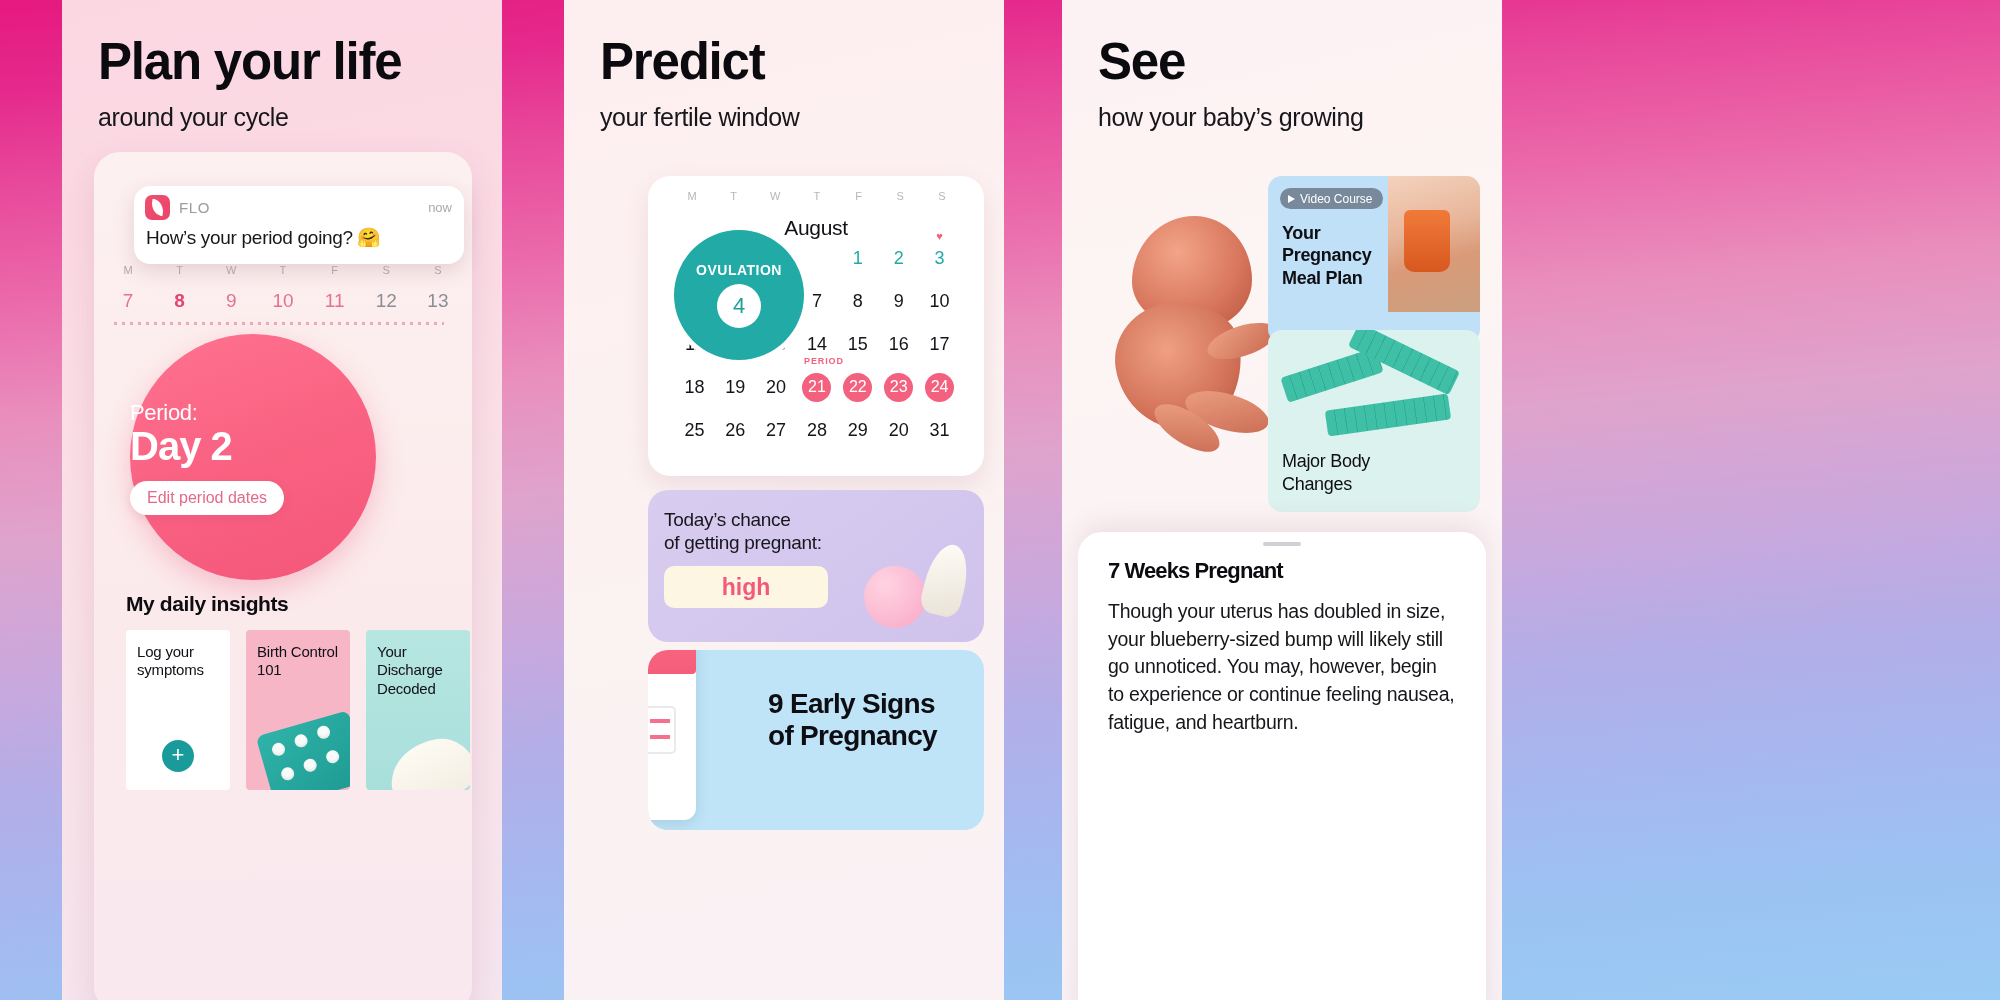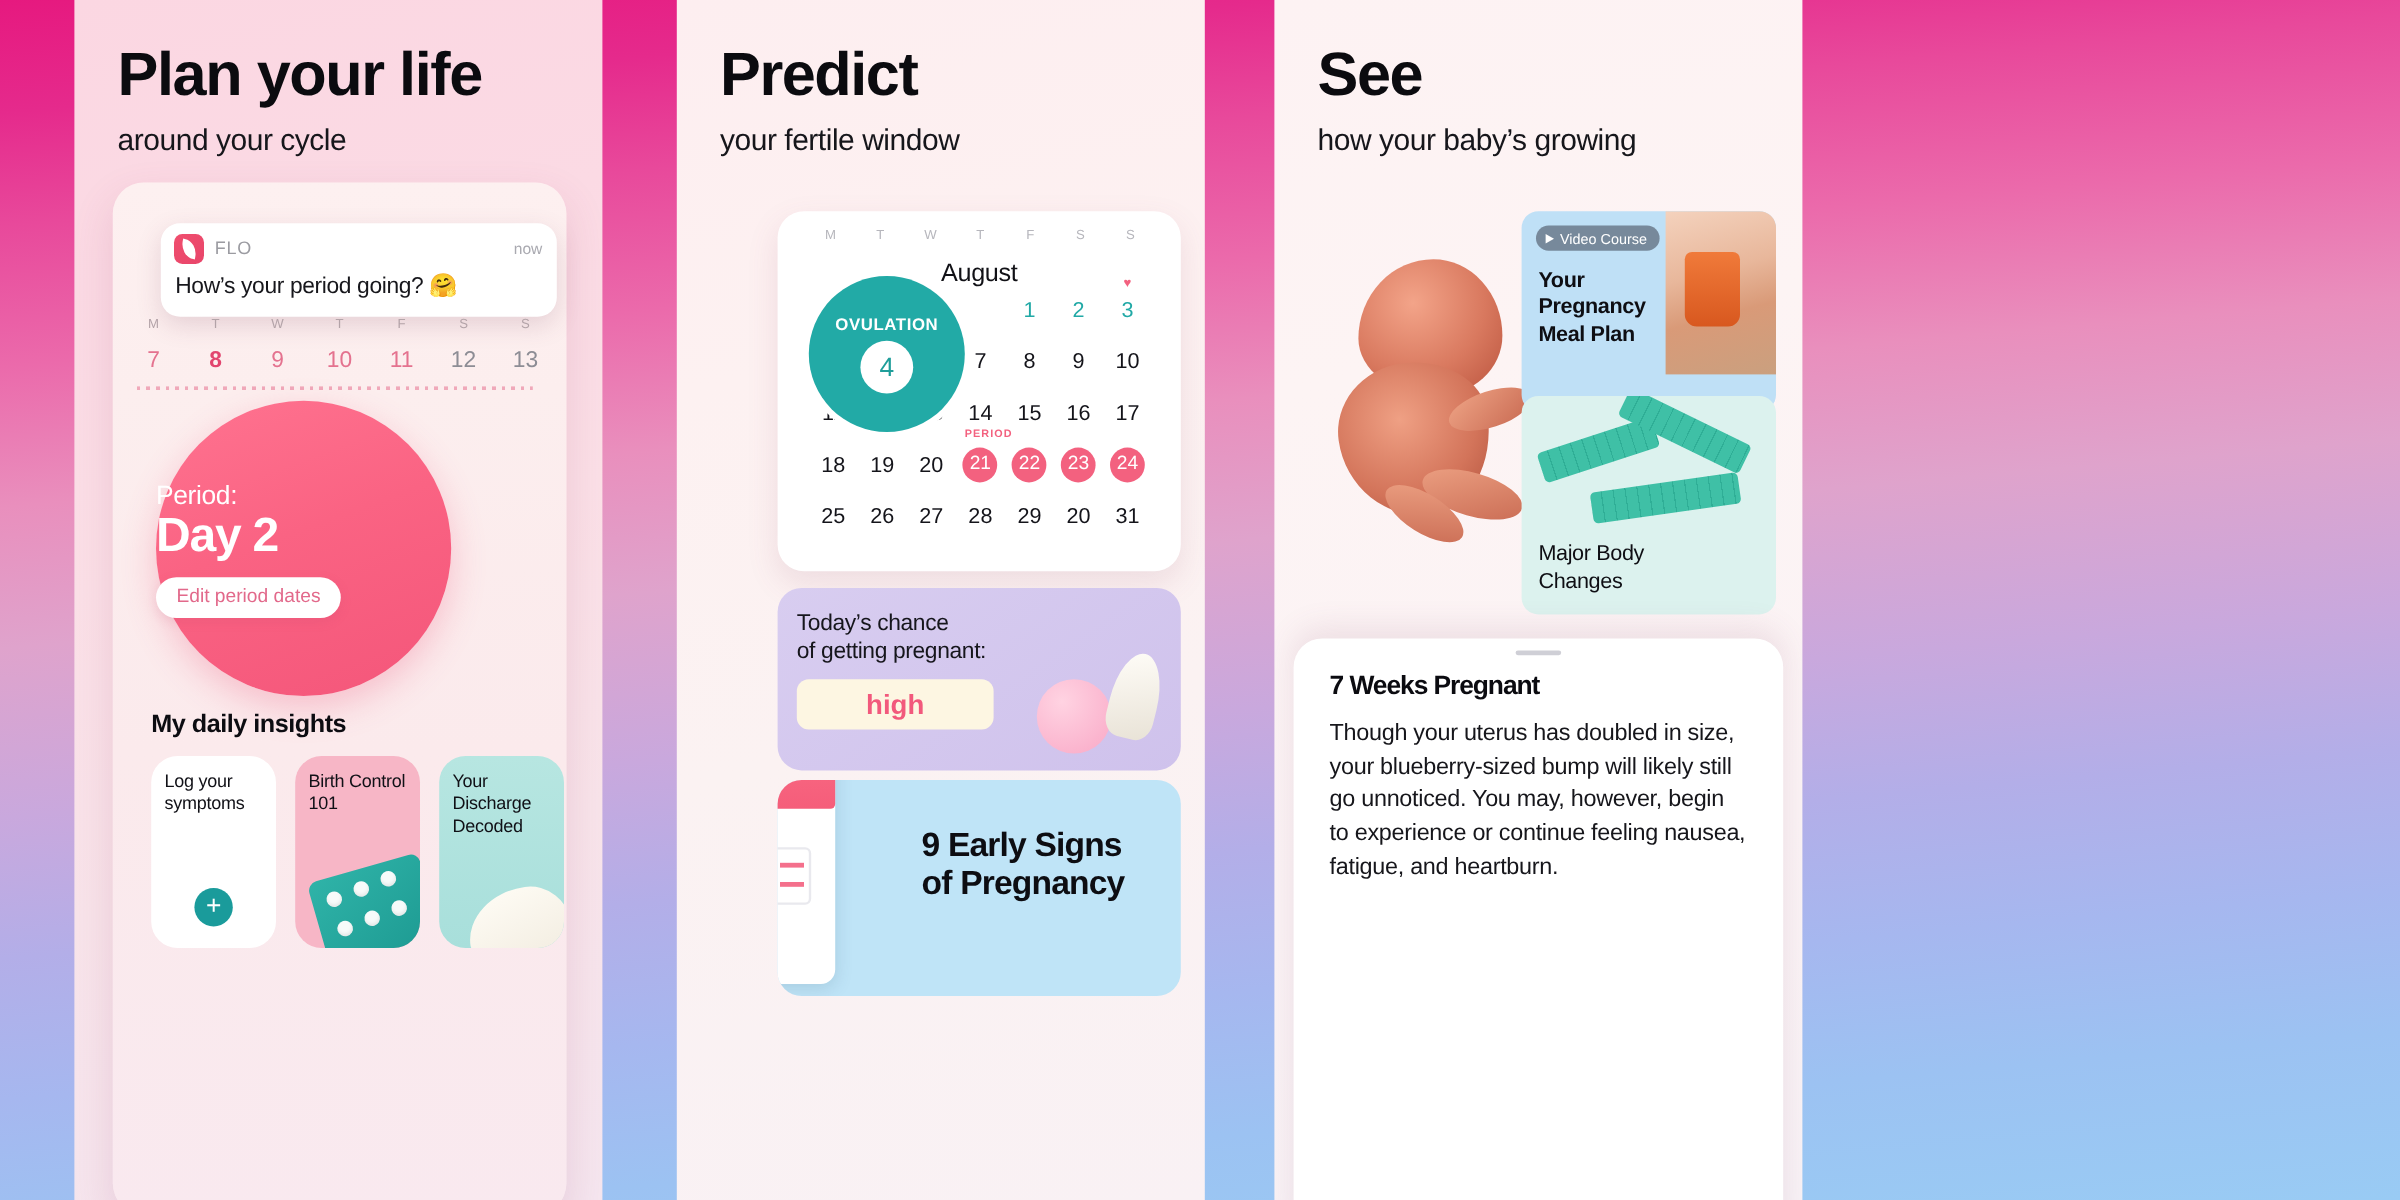--- a/index.html
+++ b/index.html
@@ -114,21 +114,21 @@
   .edit-pill {
     margin-top: 12px; background: #fff; color: #e2698b;
     font-size: 16px; padding: 8px 17px; border-radius: 20px;
     box-shadow: 0 3px 10px rgba(180,60,100,.13);
   }
   .insights-title {
     position: absolute; left: 32px; top: 440px;
     font-size: 21px; font-weight: 800; color: #0c0c11; letter-spacing: -.4px;
   }
   .icards { position: absolute; left: 32px; top: 478px; display: flex; gap: 16px; }
-  .icard { width: 104px; height: 160px; border-radius: 22px; padding: 13px 11px; position: relative; overflow: hidden; }
+  .icard { width: 104px; height: 160px; border-radius: 4px; padding: 13px 11px; position: relative; overflow: hidden; }
   .icard .t { font-size: 15px; line-height: 1.22; color: #101016; letter-spacing: -.2px; }
   .icard.white { background: #fff; }
   .icard.pink  { background: #f7b6c6; }
   .icard.teal  { background: linear-gradient(180deg,#b7e6e1,#a8dfdb); }
   .plus-btn {
     position: absolute; left: 36px; bottom: 18px;
     width: 32px; height: 32px; border-radius: 50%;
     background: #1a9b9b; color: #fff; font-size: 22px; line-height: 30px; text-align: center;
   }
   .pill-pack {

